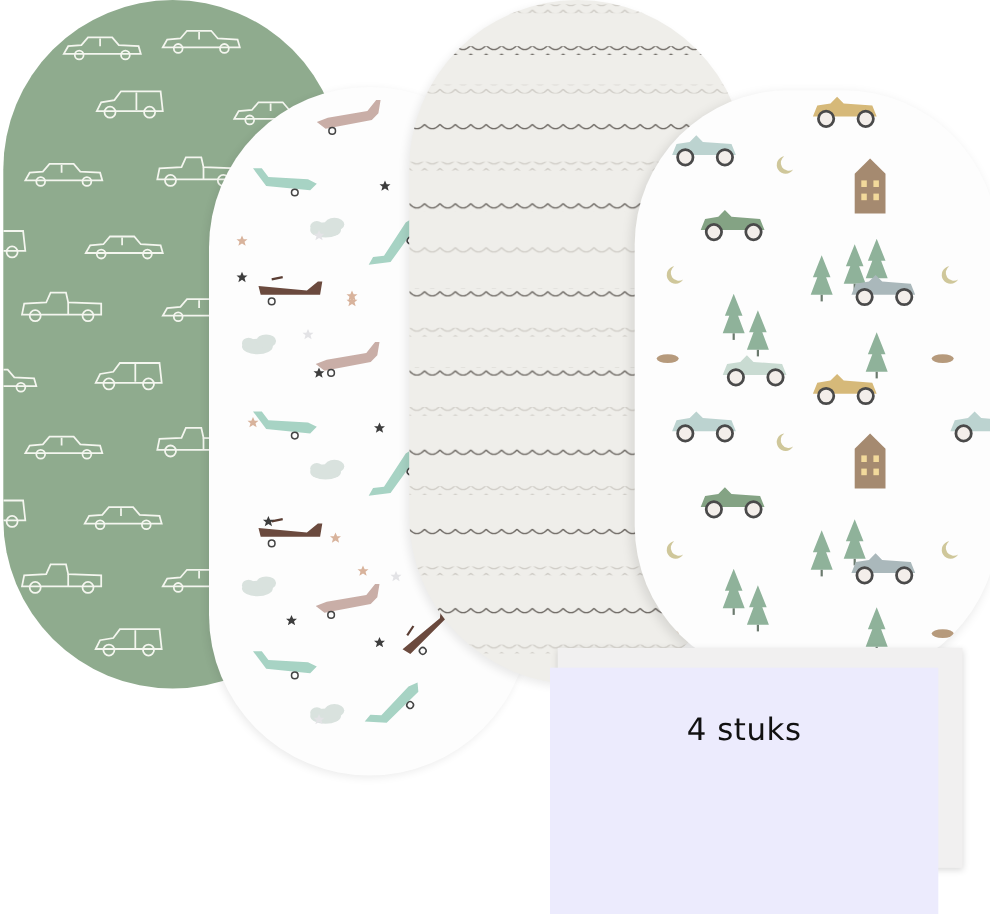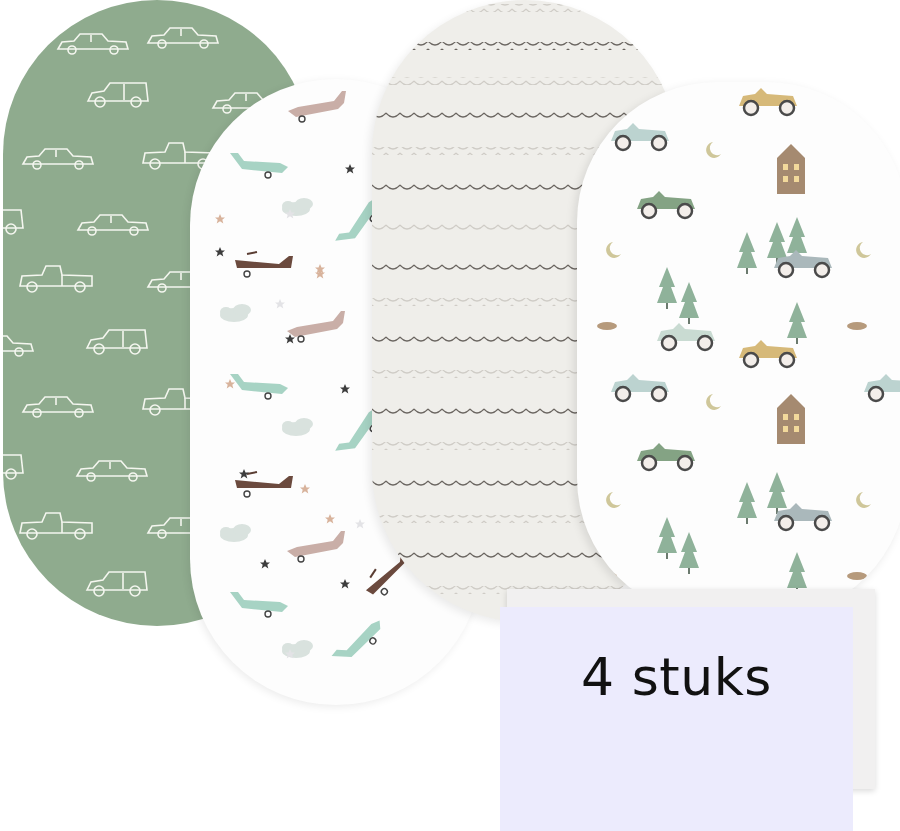--- a/index.html
+++ b/index.html
@@ -6,21 +6,21 @@
   body{width:900px;height:831px;background:#ffffff;position:relative;overflow:hidden;font-family:"DejaVu Sans",sans-serif;}
   .sheet{position:absolute;overflow:hidden;}
   .sheet svg{position:absolute;left:0;top:0;width:100%;height:100%;}
   #sheet-green{left:3px;top:0;width:308px;height:626px;border-radius:154px;z-index:1;}
   #sheet-planes{left:190px;top:79px;width:292px;height:626px;border-radius:146px;z-index:2;box-shadow:-2px 2px 8px rgba(0,0,0,0.08);}
   #sheet-waves{left:372px;top:0;width:306px;height:622px;border-radius:153px;z-index:3;box-shadow:-3px 3px 8px rgba(0,0,0,0.08);}
   #sheet-cars{left:577px;top:82px;width:330px;height:536px;border-radius:140px;z-index:4;box-shadow:-3px 3px 10px rgba(0,0,0,0.10);}
   .panel-back{position:absolute;left:507px;top:589px;width:368px;height:200px;background:#f1f0f0;z-index:5;box-shadow:0 2px 6px rgba(0,0,0,0.15);}
   .red-line{position:absolute;top:24px;height:2px;background:#a8474e;}
   .panel-front{position:absolute;left:500px;top:607px;width:353px;height:224px;background:#ecebfd;z-index:6;}
-  .quantity-label{position:absolute;left:0;right:0;top:40px;text-align:center;font-size:52px;color:#111;font-family:"DejaVu Sans",sans-serif;letter-spacing:0.5px;}
+  .quantity-label{position:absolute;left:0;right:0;top:40px;text-align:center;font-size:28px;color:#111;font-family:"DejaVu Sans",sans-serif;letter-spacing:0.5px;}
 </style>
 </head>
 <body>
 
 <div class="sheet" id="sheet-green" style="background:#8fab8e;">
   <svg viewBox="0 0 308 626">
     <defs>
       <g id="car1" fill="none" stroke="#f4f6ef" stroke-width="1.6">
         <path d="M0 16 L4 9 L16 8 L22 1 L44 1 L50 8 L68 9 L70 16 Z"></path>
         <circle cx="14" cy="17" r="4"></circle>

